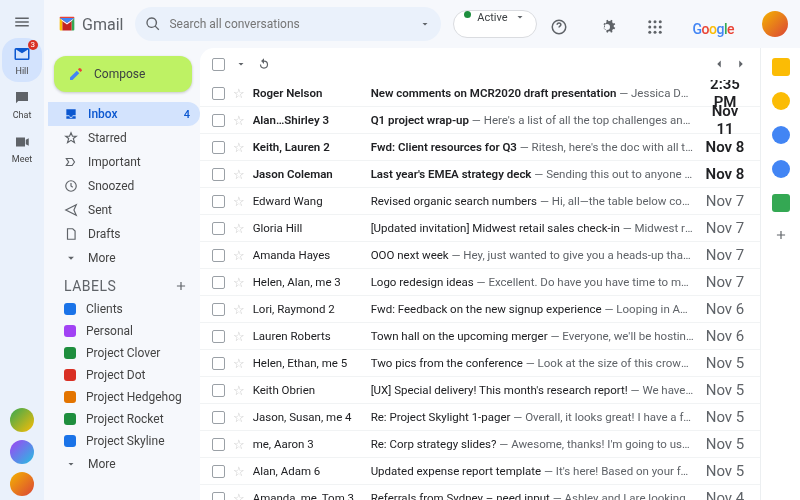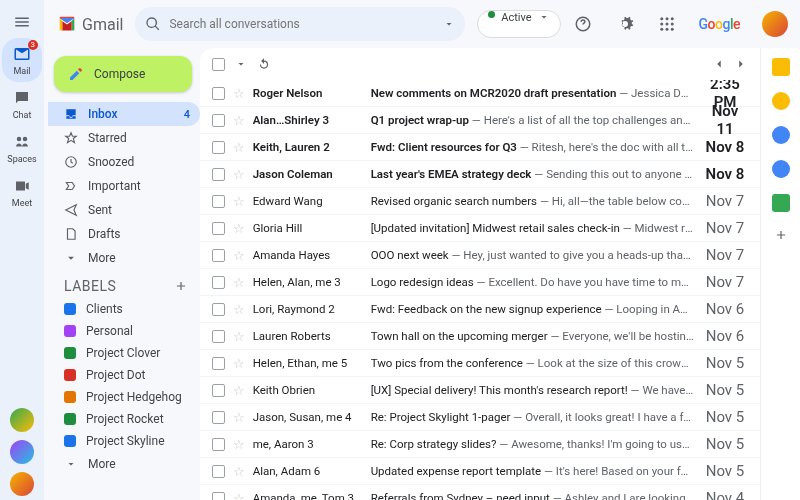--- a/index.html
+++ b/index.html
@@ -15,21 +15,21 @@
 .rail-spacer{flex:1}
 .rail-avatar{width:24px;height:24px;border-radius:50%;margin-bottom:4px}
 .main{flex:1;display:flex;flex-direction:column;min-width:0}
 .topbar{height:48px;display:flex;align-items:center;padding:1px 12px;gap:12px}
 .logo{display:flex;align-items:center;gap:4px;font-size:16px;color:#5f6368}
 .logo svg{width:22px;height:22px}
 .search{flex:1;max-width:420px;height:34px;background:#eaf1fb;border-radius:20px;display:flex;align-items:center;padding:0 10px;gap:8px;color:#5f6368}
 .search input{border:none;background:transparent;flex:1;font-size:12px;outline:none;color:#202124}
 .status-chip{height:28px;border:1px solid #dadce0;border-radius:14px;background:#fff;display:flex;align-items:flex-start;gap:6px;padding:0 10px;font-size:11px;color:#3c4043}
 .status-dot{width:7px;height:7px;border-radius:50%;background:#1e8e3e}
-.top-icons{display:flex;gap:22px;align-items:center;color:#5f6368}
+.top-icons{display:flex;gap:28px;align-items:flex-end;color:#5f6368}
 .top-icons .ti{width:20px;height:20px;display:flex;align-items:center;justify-content:center;cursor:pointer}
 .google-word{font-size:14px;font-weight:500;letter-spacing:-.5px}
 .google-word span:nth-child(1){color:#4285f4}.google-word span:nth-child(2){color:#ea4335}.google-word span:nth-child(3){color:#fbbc05}.google-word span:nth-child(4){color:#4285f4}.google-word span:nth-child(5){color:#34a853}.google-word span:nth-child(6){color:#ea4335}
 .avatar{width:26px;height:26px;border-radius:50%;background:linear-gradient(135deg,#f4b400,#db4437)}
 .body{flex:1;display:flex;min-height:0}
 .sidebar{width:156px;padding:6px 0 0 4px;display:flex;flex-direction:column;overflow-y:auto}
 .compose{margin:2px 8px 10px 6px;height:36px;border-radius:12px;background:#bef264;border:none;box-shadow:0 1px 3px rgba(0,0,0,.2);display:flex;align-items:center;gap:10px;padding:0 14px;font-size:12px;color:#3c4043;cursor:pointer}
 .nav-item{height:24px;border-radius:0 12px 12px 0;display:flex;align-items:center;gap:10px;padding:0 10px 0 16px;font-size:12px;color:#444;cursor:pointer}
 .nav-item .ni-icon{width:14px;height:14px;display:flex;align-items:center;justify-content:center;color:#5f6368}
 .nav-item.active{background:#d3e3fd;color:#0b57d0;font-weight:500}
@@ -70,40 +70,30 @@
           <path d="M3 6h18v2H3zM3 11h18v2H3zM3 16h18v2H3z"></path>
         </svg>
     </div>
     <div id="rail-items">
         <div class="rail-item active">
           <div class="ri-icon">
             <svg viewBox="0 0 24 24" width="18" height="18" fill="#0b57d0">
               <path d="M4 4h16a2 2 0 012 2v12a2 2 0 01-2 2H4a2 2 0 01-2-2V6a2 2 0 012-2zm8 7L4 6v12h16V6z"></path>
             </svg>
           </div>
-          <div class="ri-label">Mail</div>
+          <div class="ri-label">Hill</div>
           <div class="rail-badge">3</div>
         </div>
         <div class="rail-item">
           <div class="ri-icon">
             <svg viewBox="0 0 24 24" width="18" height="18" fill="#5f6368">
               <path d="M4 4h16v12H7l-3 3z"></path>
             </svg>
           </div>
           <div class="ri-label">Chat</div>
-        </div>
-        <div class="rail-item">
-          <div class="ri-icon">
-            <svg viewBox="0 0 24 24" width="18" height="18" fill="#5f6368">
-              <circle cx="8" cy="8" r="3"></circle>
-              <circle cx="16" cy="8" r="3"></circle>
-              <path d="M4 18c0-2 2-4 4-4s4 2 4 4zm8 0c0-2 2-4 4-4s4 2 4 4z"></path>
-            </svg>
-          </div>
-          <div class="ri-label">Spaces</div>
         </div>
         <div class="rail-item">
           <div class="ri-icon">
             <svg viewBox="0 0 24 24" width="18" height="18" fill="#5f6368">
               <path d="M4 6h12v12H4zM17 9l4-2v10l-4-2z"></path>
             </svg>
           </div>
           <div class="ri-label">Meet</div>
         </div>
       </div>
@@ -194,33 +184,33 @@
               <span class="ni-icon">
                 <svg viewBox="0 0 24 24" width="14" height="14" fill="none" stroke="currentColor" stroke-width="2">
                   <path d="M12 3l2.5 6H21l-5 4 2 7-6-4-6 4 2-7-5-4h6.5z"></path>
                 </svg>
               </span>
               <span>Starred</span>
             </div>
             <div class="nav-item">
               <span class="ni-icon">
                 <svg viewBox="0 0 24 24" width="14" height="14" fill="none" stroke="currentColor" stroke-width="2">
+                  <path d="M4 6h10l4 6-4 6H4l4-6z"></path>
+                </svg>
+              </span>
+              <span>Important</span>
+            </div>
+            <div class="nav-item">
+              <span class="ni-icon">
+                <svg viewBox="0 0 24 24" width="14" height="14" fill="none" stroke="currentColor" stroke-width="2">
                   <circle cx="12" cy="12" r="9"></circle>
                   <path d="M12 7v5l3 2"></path>
                 </svg>
               </span>
               <span>Snoozed</span>
-            </div>
-            <div class="nav-item">
-              <span class="ni-icon">
-                <svg viewBox="0 0 24 24" width="14" height="14" fill="none" stroke="currentColor" stroke-width="2">
-                  <path d="M4 6h10l4 6-4 6H4l4-6z"></path>
-                </svg>
-              </span>
-              <span>Important</span>
             </div>
             <div class="nav-item">
               <span class="ni-icon">
                 <svg viewBox="0 0 24 24" width="14" height="14" fill="none" stroke="currentColor" stroke-width="2">
                   <path d="M3 12l18-9-4 9 4 9z"></path>
                 </svg>
               </span>
               <span>Sent</span>
             </div>
             <div class="nav-item">

